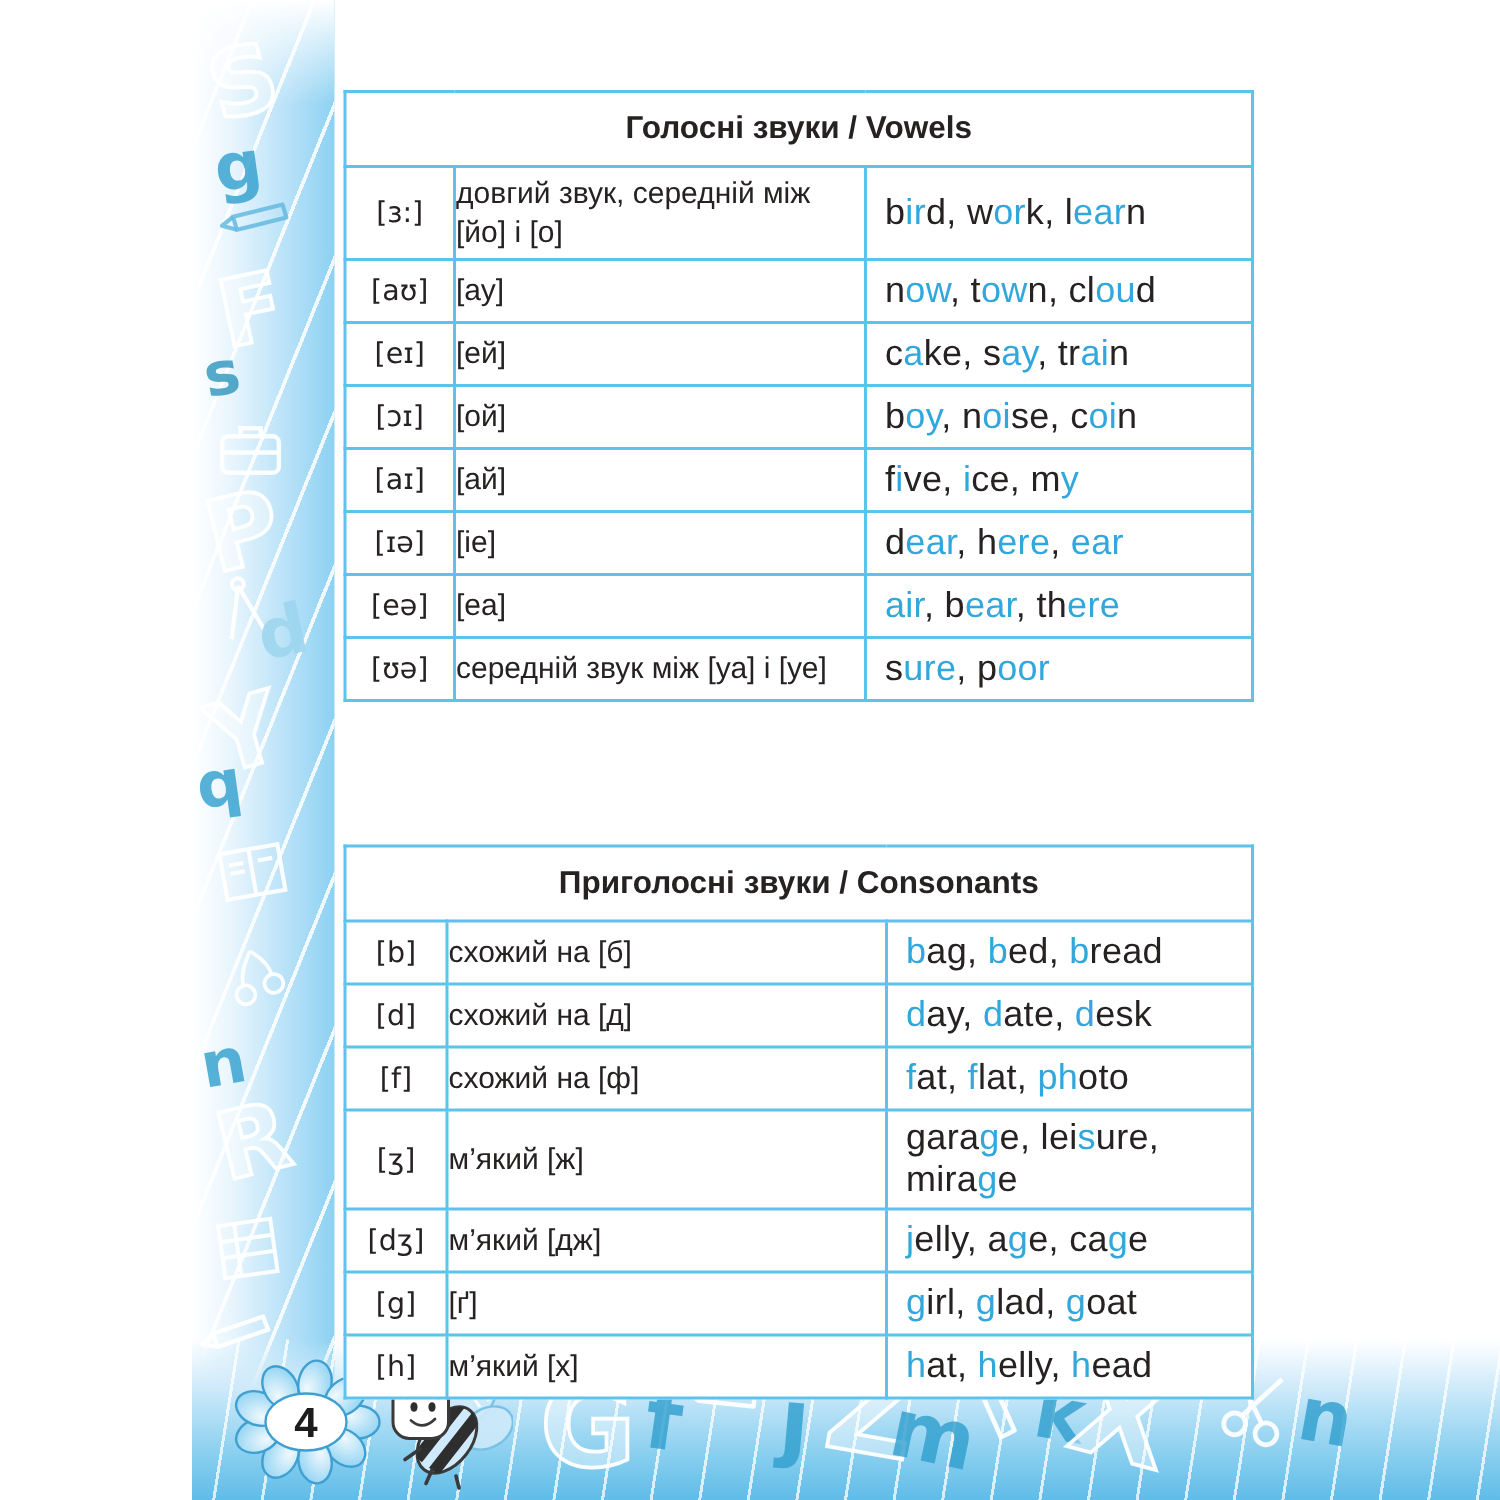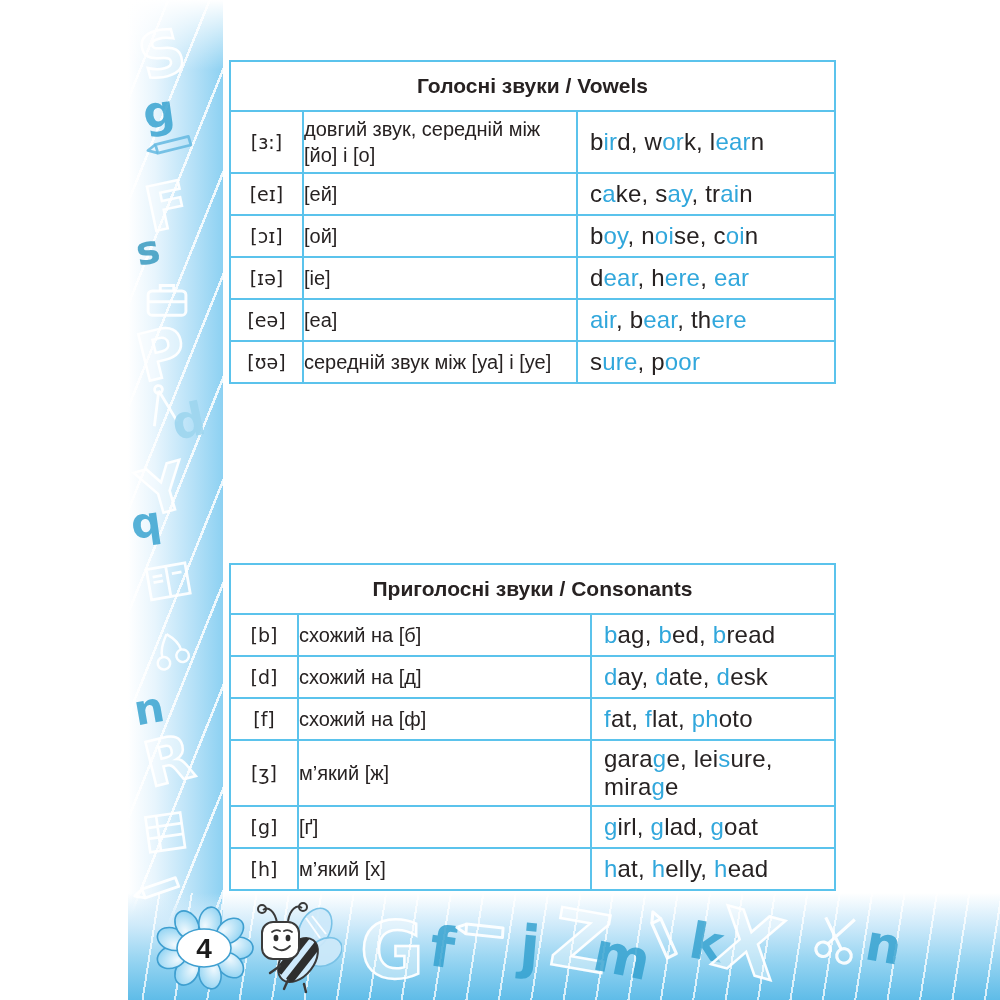--- a/index.html
+++ b/index.html
@@ -229,28 +229,38 @@
         <th colspan="3" class="title">Голосні звуки / Vowels</th>
       </tr>
     </thead>
     <tbody>
         <tr>
           <td class="sym">[ɜ:]</td>
           <td class="desc">довгий звук, середній між [йо] і [о]</td>
           <td class="ex"><span>b</span><span class="hl">ir</span><span>d</span>, <span>w</span><span class="hl">or</span><span>k</span>, <span>l</span><span class="hl">ear</span><span>n</span></td>
         </tr>
         <tr>
+          <td class="sym">[aʊ]</td>
+          <td class="desc">[ау]</td>
+          <td class="ex"><span>n</span><span class="hl">ow</span>, <span>t</span><span class="hl">ow</span><span>n</span>, <span>cl</span><span class="hl">ou</span><span>d</span></td>
+        </tr>
+        <tr>
           <td class="sym">[eɪ]</td>
           <td class="desc">[ей]</td>
           <td class="ex"><span>c</span><span class="hl">a</span><span>ke</span>, <span>s</span><span class="hl">ay</span>, <span>tr</span><span class="hl">ai</span><span>n</span></td>
         </tr>
         <tr>
           <td class="sym">[ɔɪ]</td>
           <td class="desc">[ой]</td>
           <td class="ex"><span>b</span><span class="hl">oy</span>, <span>n</span><span class="hl">oi</span><span>se</span>, <span>c</span><span class="hl">oi</span><span>n</span></td>
+        </tr>
+        <tr>
+          <td class="sym">[aɪ]</td>
+          <td class="desc">[ай]</td>
+          <td class="ex"><span>f</span><span class="hl">i</span><span>ve</span>, <span class="hl">i</span><span>ce</span>, <span>m</span><span class="hl">y</span></td>
         </tr>
         <tr>
           <td class="sym">[ɪə]</td>
           <td class="desc">[іе]</td>
           <td class="ex"><span>d</span><span class="hl">ear</span>, <span>h</span><span class="hl">ere</span>, <span class="hl">ear</span></td>
         </tr>
         <tr>
           <td class="sym">[eə]</td>
           <td class="desc">[еа]</td>
           <td class="ex"><span class="hl">air</span>, <span>b</span><span class="hl">ear</span>, <span>th</span><span class="hl">ere</span></td>
@@ -289,20 +299,25 @@
           <td class="sym">[f]</td>
           <td class="desc">схожий на [ф]</td>
           <td class="ex"><span class="hl">f</span><span>at</span>, <span class="hl">f</span><span>lat</span>, <span class="hl">ph</span><span>oto</span></td>
         </tr>
         <tr>
           <td class="sym">[ʒ]</td>
           <td class="desc">м’який [ж]</td>
           <td class="ex"><span>gara</span><span class="hl">g</span><span>e</span>, <span>lei</span><span class="hl">s</span><span>ure</span>, <span>mira</span><span class="hl">g</span><span>e</span></td>
         </tr>
         <tr>
+          <td class="sym">[dʒ]</td>
+          <td class="desc">м’який [дж]</td>
+          <td class="ex"><span class="hl">j</span><span>elly</span>, <span>a</span><span class="hl">g</span><span>e</span>, <span>ca</span><span class="hl">g</span><span>e</span></td>
+        </tr>
+        <tr>
           <td class="sym">[g]</td>
           <td class="desc">[ґ]</td>
           <td class="ex"><span class="hl">g</span><span>irl</span>, <span class="hl">g</span><span>lad</span>, <span class="hl">g</span><span>oat</span></td>
         </tr>
         <tr>
           <td class="sym">[h]</td>
           <td class="desc">м’який [х]</td>
           <td class="ex"><span class="hl">h</span><span>at</span>, <span class="hl">h</span><span>elly</span>, <span class="hl">h</span><span>ead</span></td>
         </tr>
       </tbody>

